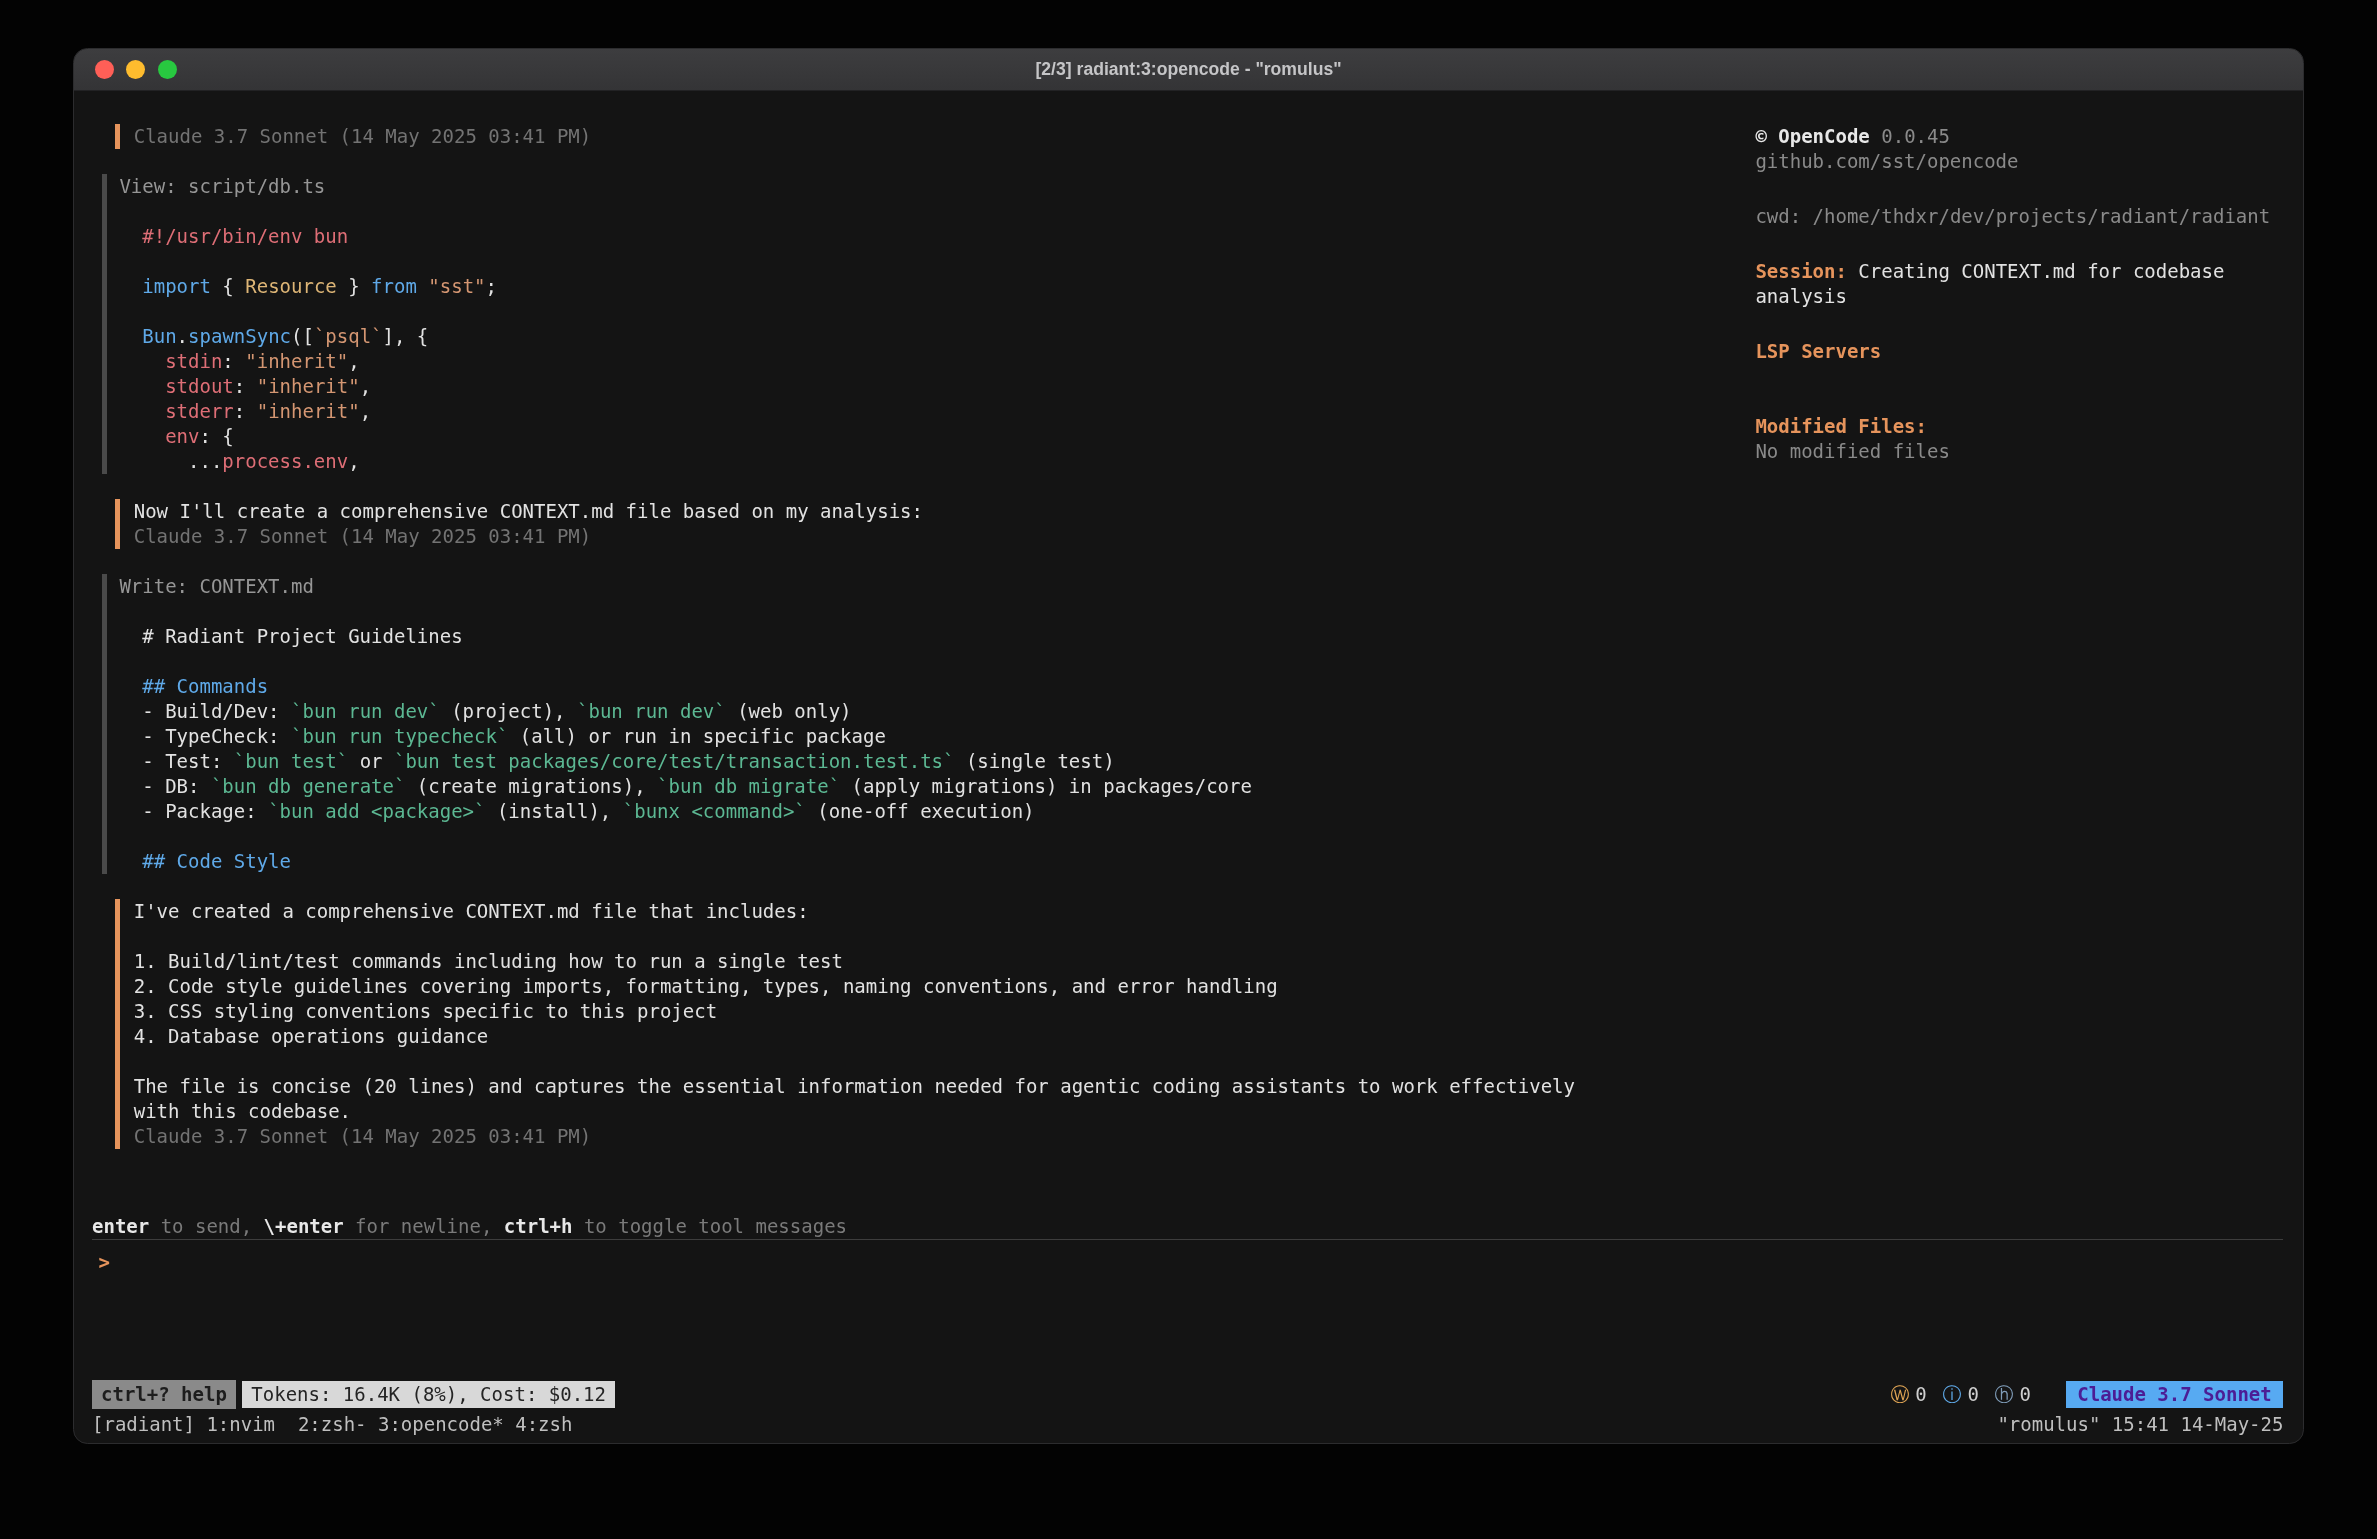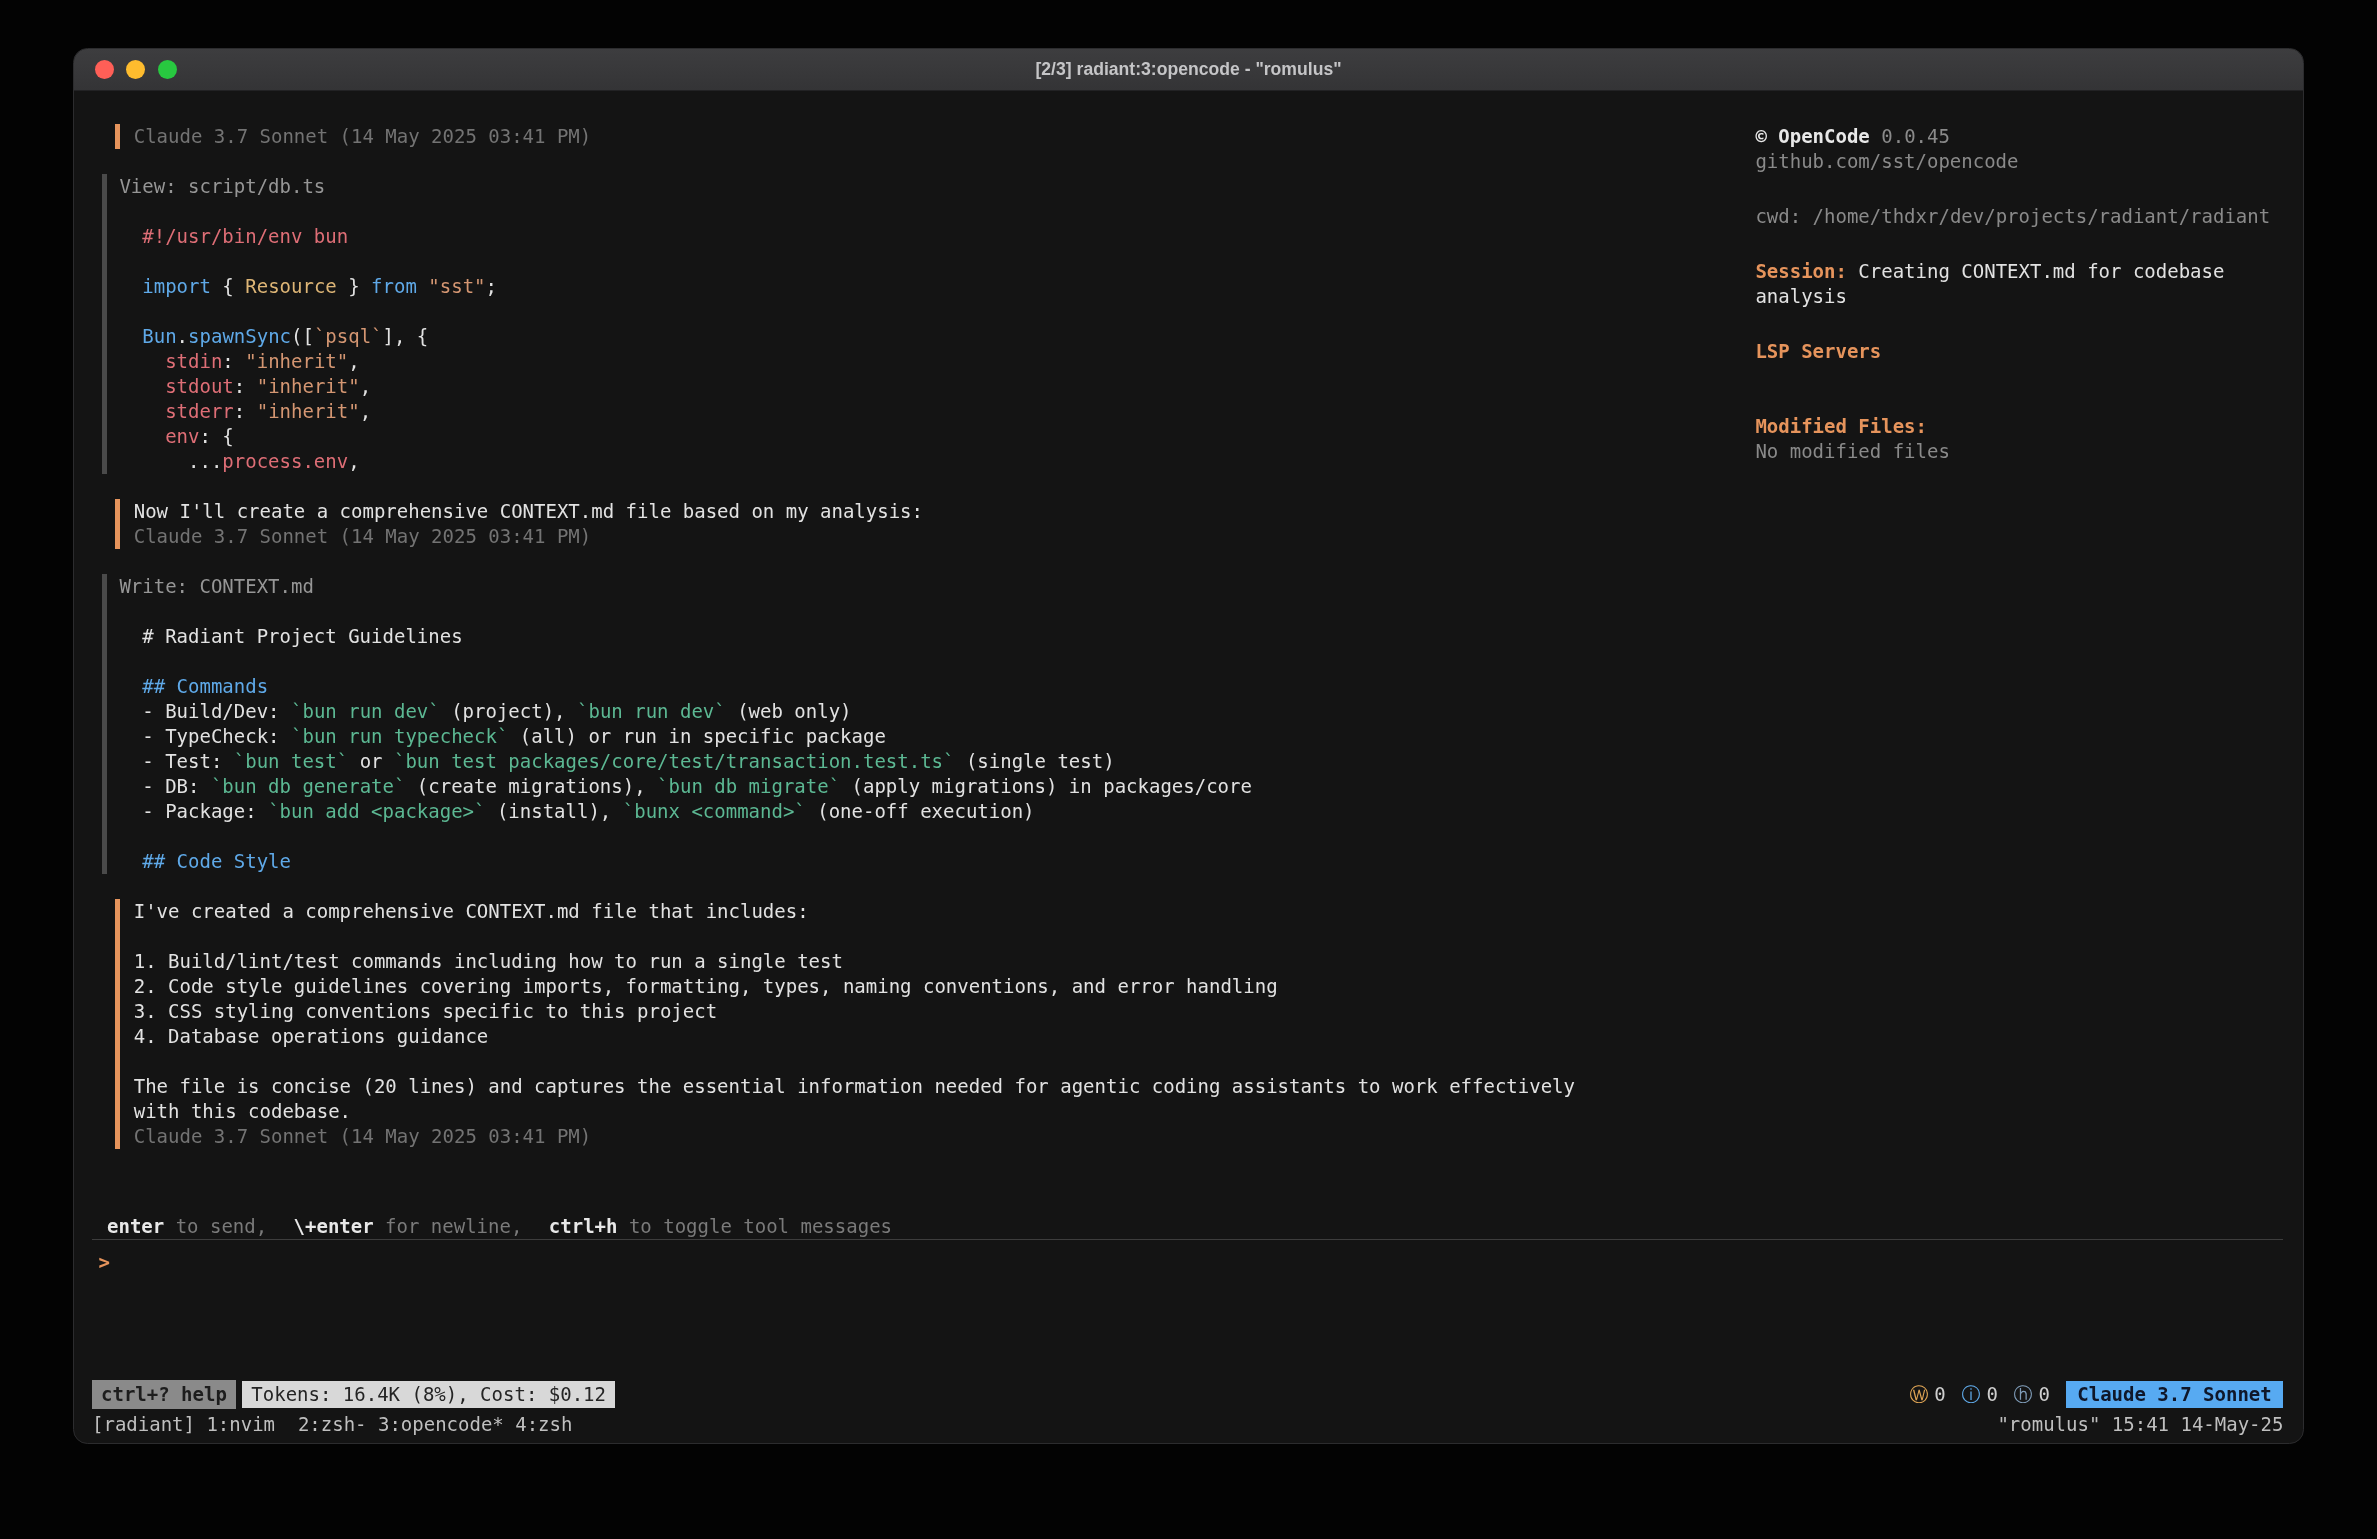--- a/index.html
+++ b/index.html
@@ -31,34 +31,34 @@
   .c-text{color:#e2e2e2} .c-meta{color:#737373} .c-dim{color:#969696}
   .c-kw{color:#5fa9e8} .c-fn{color:#5fa9e8} .c-head{color:#5fa9e8}
   .c-str{color:#d49672} .c-prop{color:#de6e76} .c-red{color:#de6e76}
   .c-type{color:#ddb576} .c-code{color:#5cb893}
 
   .sb-gray{color:#8a8a8a} .sb-orange{color:#e6945c;font-weight:700}
   .sb-white{color:#e8e8e8;font-weight:700}
   .mt1{margin-top:30px} .mt2{margin-top:50px}
 
   .hint-row { white-space:pre; height:25px; }
-  .hint-key { color:#e8e8e8; font-weight:700;margin-left:15px; }
+  .hint-key { color:#e8e8e8; font-weight:700; }
   .hint-sep { color:#7a7a7a; }
 
   .input-box { border-top:1.3px solid #3d3d3d; height:141px; padding:10.4px 0 0 6.5px; }
   .prompt { color:#e6945c; font-weight:700; }
 
   .status-row { display:flex; align-items:center; height:29px; white-space:pre; }
   .chip-help   { background:#8a8a8a; color:#1d1d1d; font-weight:700; padding:2px 9px; }
   .chip-tokens { background:#d8d8d8; color:#242424; padding:0.7px 9px; margin-left:6.5px; }
   .status-right{ margin-left:auto; display:flex; align-items:center; gap:15.7px; }
   .badge { display:flex; align-items:center; gap:5.9px; }
   .badge-count { color:#cfcfcf; }
   .ic-warn{color:#dfa454} .ic-info{color:#5fa9e8} .ic-hint{color:#7f9cb8}
-  .chip-model { background:#57aaf2; color:#0f172a; font-weight:700; padding:0.7px 11.7px; margin-left:0; }
+  .chip-model { background:#57aaf2; color:#4c1d95; font-weight:700; padding:0.7px 11.7px; margin-left:19px; }
 
   .tmux-row { display:flex; color:#bfbfbf; height:25px; white-space:pre; margin-top:2.6px; }
   .tmux-right { margin-left:auto; }
 </style>
 </head>
 <body>
 
 <div class="window">
   <div class="titlebar">
     <div class="traffic">

